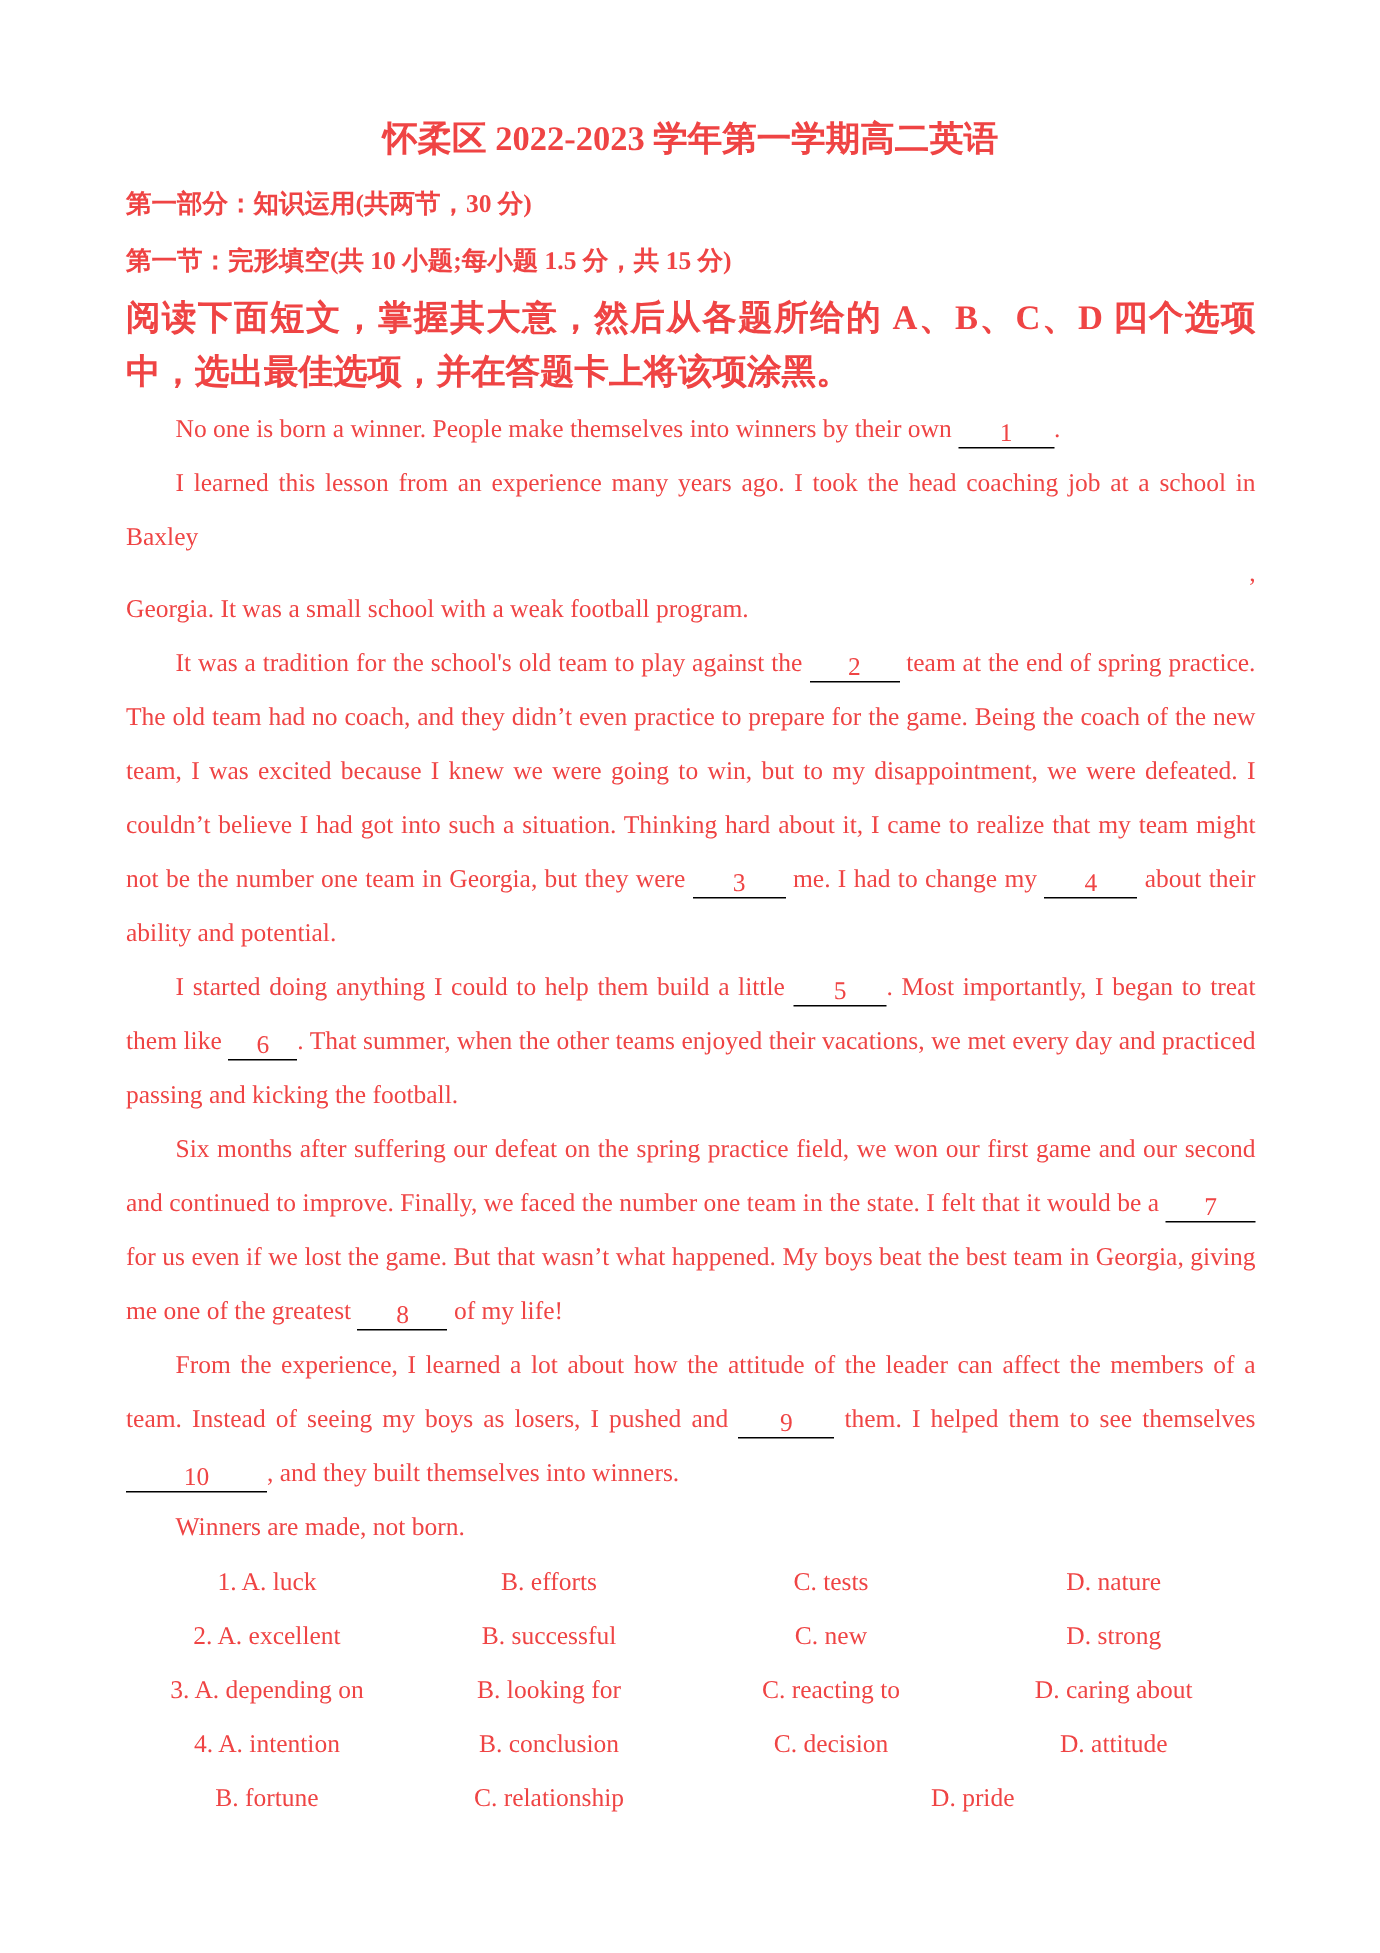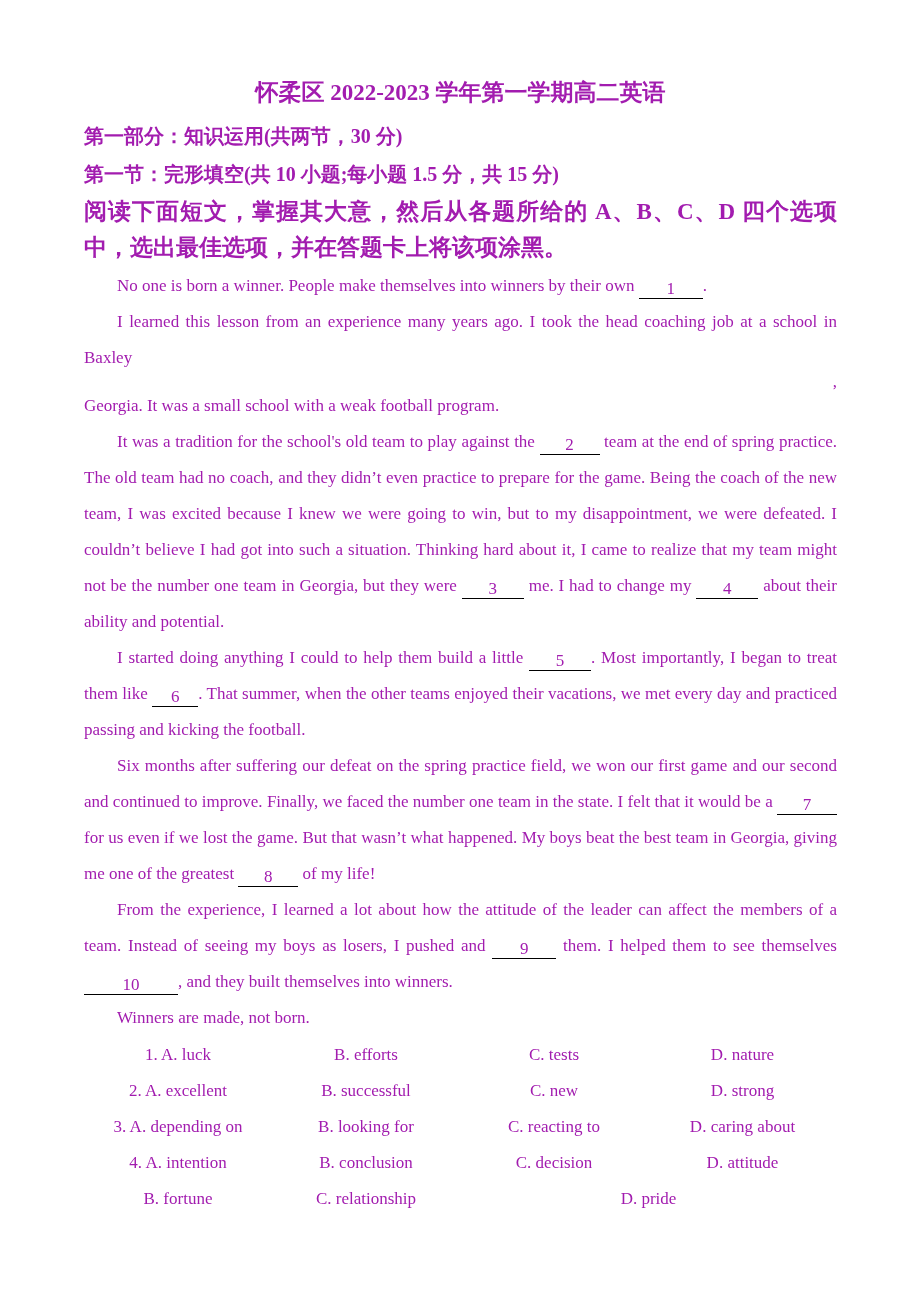--- a/index.html
+++ b/index.html
@@ -1,30 +1,30 @@
 <!DOCTYPE html>
 <html><head>
 <meta charset="utf-8">
 <style>
   html,body{margin:0;padding:0;background:#ffffff;}
   .page{
     width:920px;height:1302px;
-    background:#ffffff;color:#a21caf;
+    background:#ffffff;color:#ef4444;
     box-sizing:border-box;
     padding:78px 83px 0 84px;
     font-family:"Liberation Serif","DejaVu Serif",serif;
     overflow:hidden;
   }
   .title{
     text-align:center;font-weight:bold;
     font-size:23px;line-height:30px;
   }
   .title-sub{margin-top:19px;}
   .hline{
-    font-weight:bold;font-size:20px;line-height:28px;margin-top:10px;
+    font-weight:bold;font-size:17px;line-height:28px;margin-top:10px;
     text-align:left;
   }
   .hline.first{margin-top:14px;}
   .instruction{
     font-weight:bold;font-size:23px;line-height:36px;
     text-align:justify;margin-top:6px;
   }
   .passage{margin-top:2px;}
   .para{
     font-size:17px;line-height:36px;text-align:justify;margin:0;

